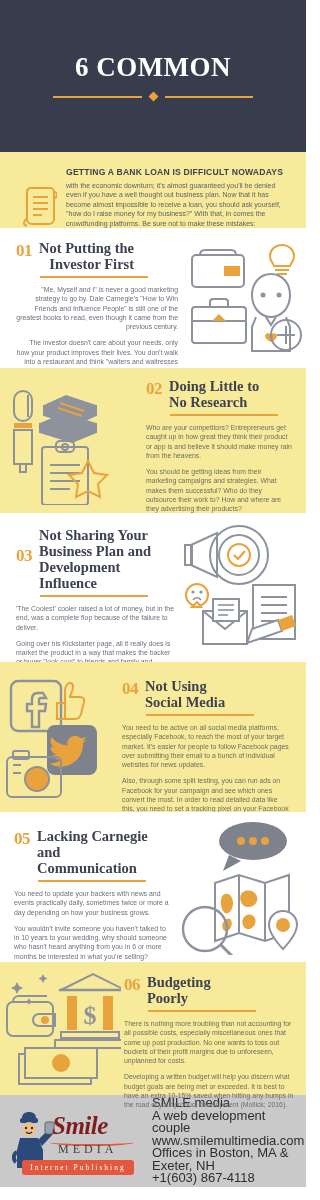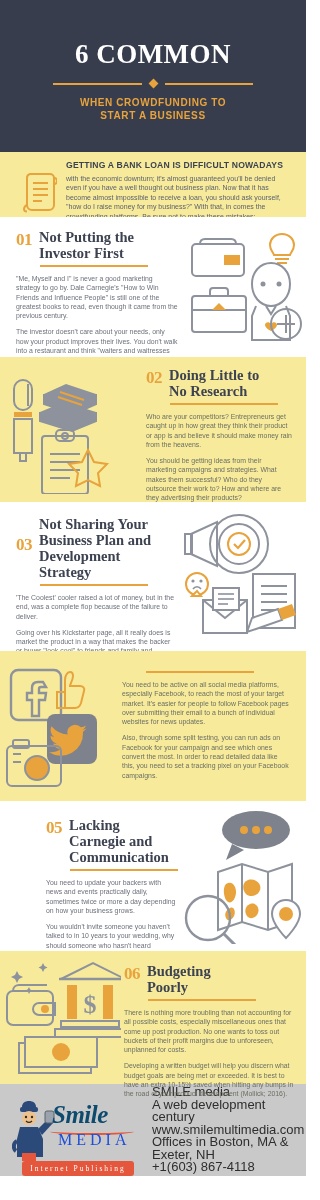--- a/index.html
+++ b/index.html
@@ -36,21 +36,21 @@
     color:#e8a33d;font-weight:bold;font-size:10px;
     letter-spacing:.6px;line-height:13px;text-align:center;margin:0;
   }
 
   
   .band-yellow{background:#f7eb9b;}
   .band-white{background:#ffffff;}
 
   
   .intro{
-    height:65px;display:flex;align-items:center;
+    height:76px;display:flex;align-items:flex-end;
     padding:12px 14px 0 14px;box-sizing:border-box;
   }
   .intro .ico{width:52px;flex:0 0 52px;display:flex;justify-content:center;padding-top:2px;}
   .intro .txt{flex:1;}
   .intro h3{
     font-size:8.6px;font-weight:bold;color:#3d4251;
     margin:0 0 4px 0;letter-spacing:.2px;
   }
   .intro p{
     font-size:7px;line-height:9.4px;color:#5a5f6d;margin:0;
@@ -88,60 +88,56 @@
     padding:0 10px;box-sizing:border-box;
   }
   .logo{
     width:128px;flex:0 0 128px;height:72px;position:relative;
     display:flex;align-items:center;justify-content:center;
   }
   .logo-inner{position:relative;width:124px;height:70px;}
   .logo-smile{
     position:absolute;left:40px;top:6px;
     font-family:"Liberation Serif", serif;font-style:italic;font-weight:bold;
-    font-size:25px;color:#0c4a6e;letter-spacing:-.5px;
+    font-size:25px;color:#7f1d1d;letter-spacing:-.5px;
   }
   .logo-swoosh{
     position:absolute;left:38px;top:33px;width:84px;height:5px;
     border-bottom:2.5px solid #e4573d;border-radius:0 0 50% 50%;
   }
   .logo-media{
     position:absolute;left:46px;top:36px;
-    font-family:"Liberation Serif", serif;font-size:16px;color:#1d4ed8;
+    font-family:"Liberation Serif", serif;font-size:12px;color:#404040;
     letter-spacing:4px;
   }
   .logo-ip{
     position:absolute;left:10px;top:54px;width:112px;height:15px;
     background:#e4573d;border-radius:3px;
     color:#ffffff;font-family:"Liberation Serif", serif;
-    font-size:7.5px;letter-spacing:2px;text-align:center;line-height:15px;margin-top:12px;
+    font-size:7.5px;letter-spacing:2px;text-align:center;line-height:15px;
   }
   .fdiv{width:1px;height:64px;background:#8d8d8d;margin:0 10px 0 4px;}
   .finfo{flex:1;}
   .finfo div{font-size:13px;line-height:12.6px;color:#2e2e2e;}
   svg{display:block;}
 </style>
 </head>
 <body>
 
 <div class="page">
 
   <div class="header">
     <h1 class="h-title">
       <span>6 COMMON</span><br>
     </h1>
     <div class="h-rule">
       <div class="bar"></div>
       <div class="dia"></div>
       <div class="bar"></div>
     </div>
-    <p class="h-sub">
-      <span>WHEN CROWDFUNDING TO</span><br>
-      <span>START A BUSINESS</span>
-    </p>
   </div>
 
   <div class="band-yellow intro">
     <div class="ico">
       <svg width="34" height="44" viewBox="0 0 34 44">
         <path d="M7 4h20a4 4 0 0 1 4 4v27a5 5 0 0 1-5 5H9a5 5 0 0 1-5-5V8a4 4 0 0 1 3-4z" fill="none" stroke="#e8a33d" stroke-width="2"></path>
         <path d="M31 8c2 0 3 1.4 3 3s-1.3 3-3 3" fill="none" stroke="#e8a33d" stroke-width="2"></path>
         <path d="M4 35a5 5 0 0 0-3 4c0 1.5 1.3 2.6 3 2.6" fill="none" stroke="#e8a33d" stroke-width="2"></path>
         <line x1="10" y1="13" x2="25" y2="13" stroke="#e8a33d" stroke-width="2"></line>
         <line x1="10" y1="19" x2="25" y2="19" stroke="#e8a33d" stroke-width="2"></line>
@@ -150,21 +146,21 @@
       </svg>
     </div>
     <div class="txt">
       <h3>GETTING A BANK LOAN IS DIFFICULT NOWADAYS</h3>
       <p>with the economic downturn; it's almost guaranteed you'll be denied even if you have a well thought out business plan. Now that it has become almost impossible to receive a loan, you should ask yourself, "how do I raise money for my business?" With that, in comes the crowdfunding platforms. Be sure not to make these mistakes:</p>
     </div>
   </div>
 
   <div class="sec band-white" style="height:140px;">
     <div class="row" style="height:140px;">
-      <div class="col-txt" style="width:186px;padding:12px 8px 0 16px;">
+      <div class="col-txt" style="width:186px;padding:12px 8px 0 16px;text-align:right;">
         <div class="head">
           <div class="num">01</div>
           <div class="ttl">
             <span>Not Putting the</span><br>
             <span>Investor First</span>
           </div>
         </div>
         <div class="uline ind"></div>
         <div class="body">
           <p>"Me, Myself and I" is never a good marketing strategy to go by. Dale Carnegie's "How to Win Friends and Influence People" is still one of the greatest books to read, even though it came from the previous century.</p>
@@ -267,21 +263,21 @@
   </div>
 
   <div class="sec band-white" style="height:149px;">
     <div class="row" style="height:149px;">
       <div class="col-txt" style="width:180px;padding:14px 6px 0 16px;">
         <div class="head">
           <div class="num" style="padding-top:20px;">03</div>
           <div class="ttl">
             <span>Not Sharing Your</span><br>
             <span>Business Plan and</span><br>
-            <span>Development Strategy</span>
+            <span>Development Influence</span>
           </div>
         </div>
         <div class="uline ind"></div>
         <div class="body">
           <p>'The Coolest' cooler raised a lot of money, but in the end, was a complete flop because of the failure to deliver.</p>
           <p>Going over his Kickstarter page, all it really does is market the product in a way that makes the backer or buyer "look cool" to friends and family and provide a couple of 3D printed screen captures. They had a perfect marketing strategy, but not a product development plan or project timeline, resulting in some serious threats.</p>
         </div>
       </div>
       <div class="col-img" style="width:126px;">
         <svg width="120" height="130" viewBox="0 0 120 130">
@@ -350,32 +346,39 @@
             <rect x="4" y="88" width="54" height="40" rx="5" fill="none" stroke="#8d929c" stroke-width="2"></rect>
             <rect x="10" y="82" width="16" height="8" rx="2" fill="none" stroke="#8d929c" stroke-width="2"></rect>
             <circle cx="34" cy="110" r="12" fill="#e8a33d"></circle>
             <circle cx="34" cy="110" r="12" fill="none" stroke="#8d929c" stroke-width="2"></circle>
             <line x1="10" y1="96" x2="18" y2="96" stroke="#8d929c" stroke-width="2"></line>
             <line x1="10" y1="104" x2="18" y2="104" stroke="#8d929c" stroke-width="2"></line>
           </g>
         </svg>
       </div>
       <div class="col-txt right" style="width:184px;padding:16px 14px 0 0;">
+        <div class="head">
+          <div class="num">04</div>
+          <div class="ttl">
+            <span>Not Using</span><br>
+            <span>Social Media</span>
+          </div>
+        </div>
         <div class="uline ind"></div>
         <div class="body dk">
           <p>You need to be active on all social media platforms, especially Facebook, to reach the most of your target market. It's easier for people to follow Facebook pages over submitting their email to a bunch of individual websites for news updates.</p>
           <p>Also, through some split testing, you can run ads on Facebook for your campaign and see which ones convert the most. In order to read detailed data like this, you need to set a tracking pixel on your Facebook campaigns.</p>
         </div>
       </div>
     </div>
   </div>
 
   <div class="sec band-white" style="height:150px;">
     <div class="row" style="height:150px;">
-      <div class="col-txt" style="width:178px;padding:16px 6px 0 14px;margin-left:32px;">
+      <div class="col-txt" style="width:178px;padding:16px 6px 0 14px;">
         <div class="head">
           <div class="num">05</div>
           <div class="ttl">
             <span>Lacking Carnegie and</span><br>
             <span>Communication</span>
           </div>
         </div>
         <div class="uline ind"></div>
         <div class="body">
           <p>You need to update your backers with news and events practically daily, sometimes twice or more a day depending on how your business grows.</p>
@@ -489,20 +492,20 @@
         </svg>
         <div class="logo-smile">Smile</div>
         <div class="logo-swoosh"></div>
         <div class="logo-media">MEDIA</div>
         <div class="logo-ip">Internet Publishing</div>
       </div>
     </div>
     <div class="fdiv"></div>
     <div class="finfo">
       <div>SMILE media</div>
-      <div>A web development century</div>
+      <div>A web development couple</div>
       <div>www.smilemultimedia.com</div>
       <div>Offices in Boston, MA &amp; Exeter, NH</div>
       <div>+1(603) 867-4118</div>
     </div>
   </div>
 
 </div>
 
 </body></html>

